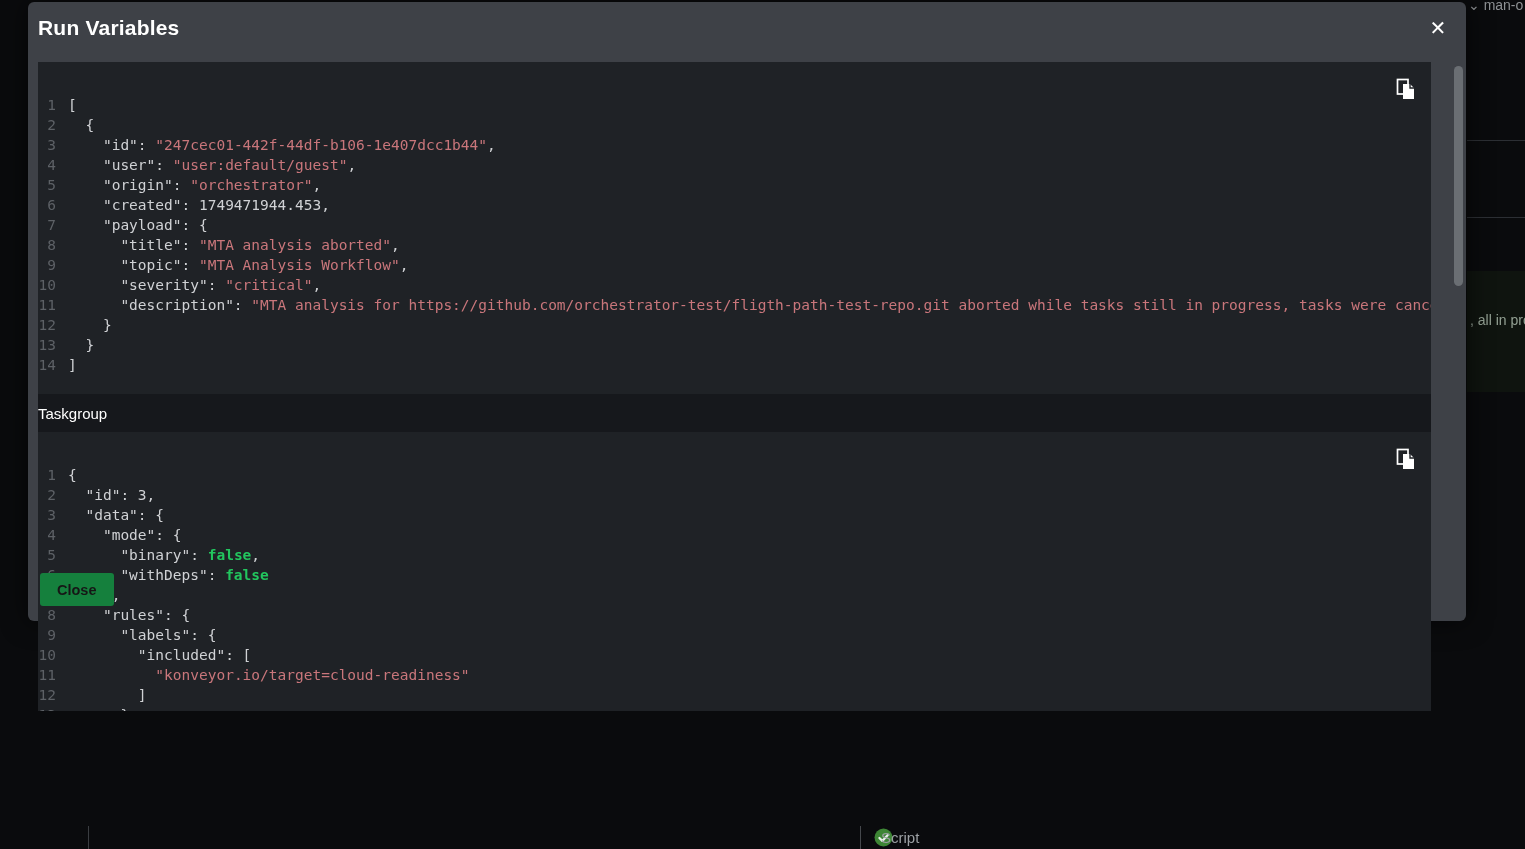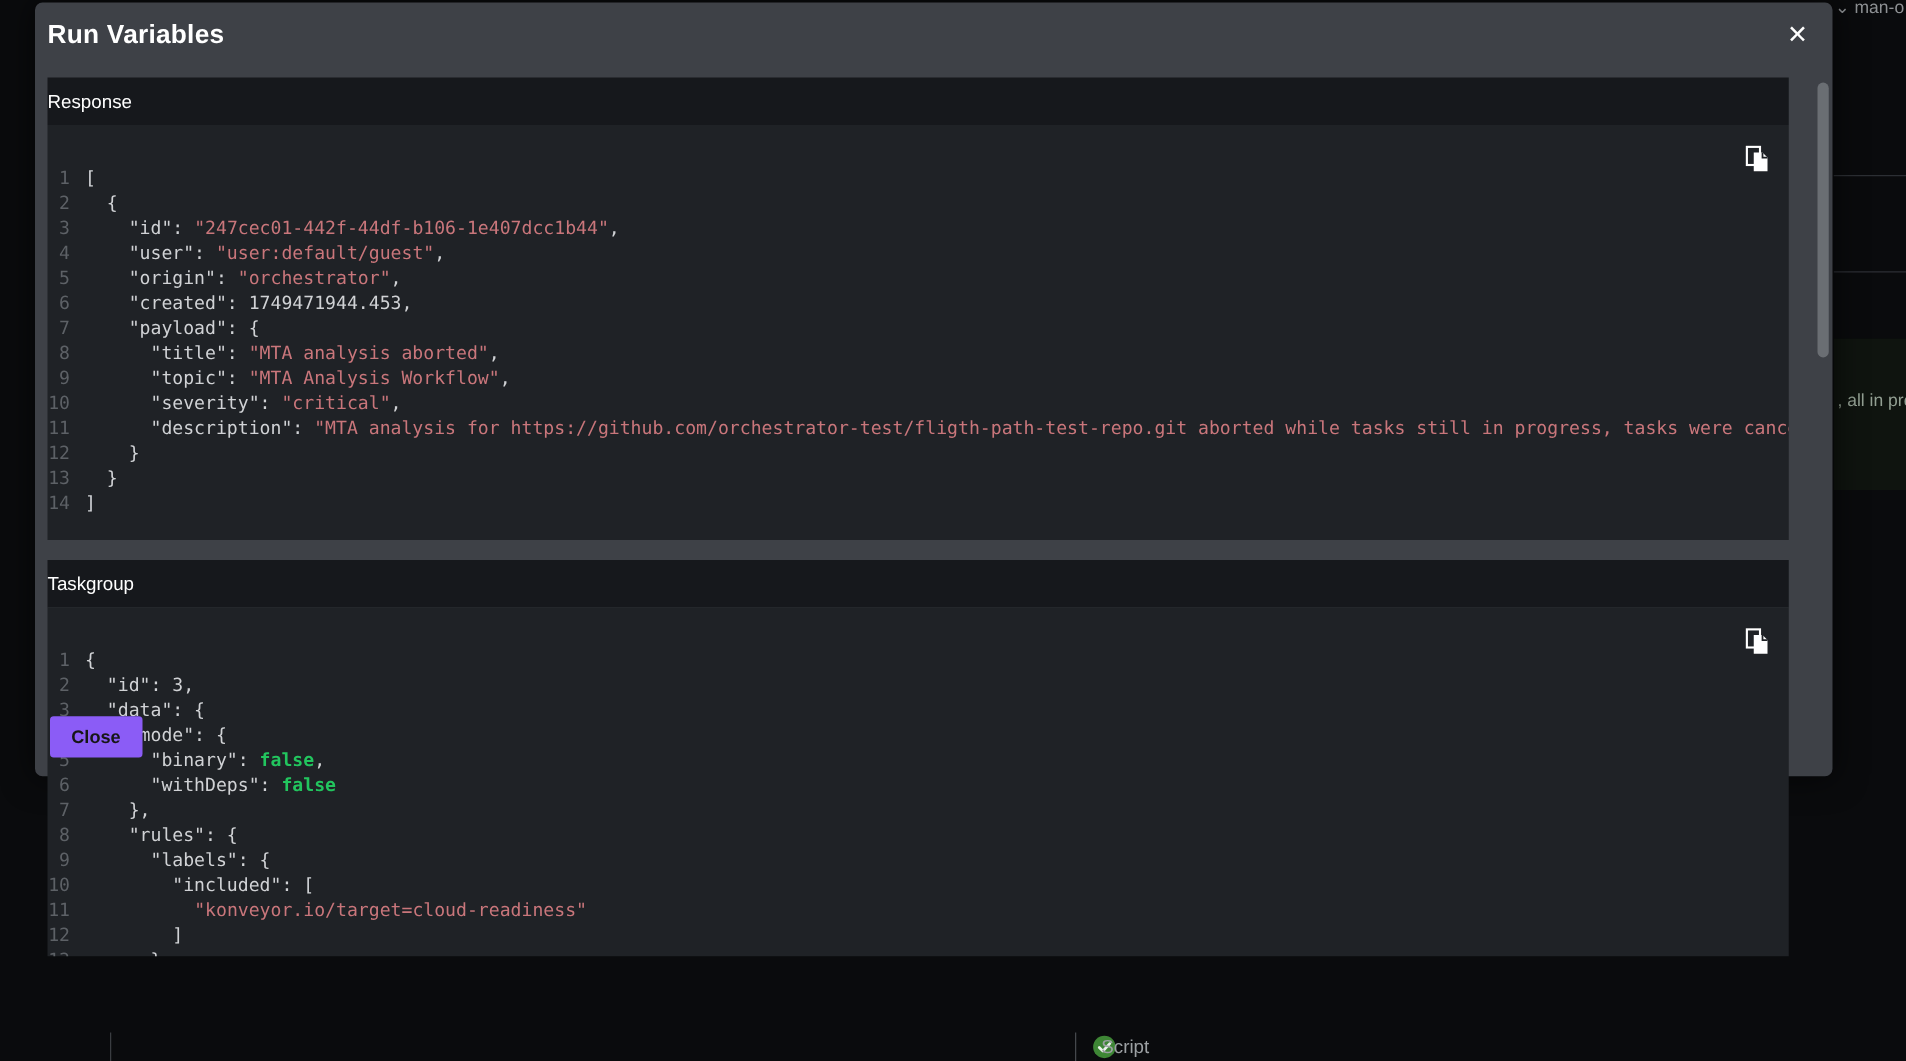--- a/index.html
+++ b/index.html
@@ -46,21 +46,21 @@
     position: absolute; left: 10px; top: 14px;
     color: #fff; font-size: 21px; font-weight: 700; letter-spacing: .2px;
   }
   .x-btn {
     position: absolute; top: 10px; right: 12px; width: 32px; height: 32px;
     background: none; border: none; color: #fff; font-size: 20px; line-height: 32px;
     text-align: center; cursor: pointer; padding: 0;
   }
 
   .sections { position: absolute; left: 10px; top: 60px; width: 1393px; }
-  .section + .section { margin-top: 16px; }
+  .section + .section { margin-top: 0; }
   .sec-header {
     height: 38px; background: #16181c; color: #fff; font-size: 15px;
     display: flex; align-items: center;
   }
   .code-block { position: relative; background: #1f2226; overflow: hidden; }
   .code-block.h-response { height: 332px; }
   .code-block.h-taskgroup { height: 279px; }
 
   .copy-btn {
     position: absolute; top: 13px; right: 11px; width: 28px; height: 28px;
@@ -74,21 +74,21 @@
     font-size: 14.5px; line-height: 20px; white-space: pre;
   }
   .ln { width: 18px; text-align: right; color: #5d6166; flex: none; }
   .code-text { margin-left: 12px; }
   .seg-p { color: #d0d2d5; }
   .seg-s { color: #c9767b; }
   .seg-b { color: #22c55e; font-weight: 700; }
 
   .close-btn {
     position: absolute; left: 12px; bottom: 15px; height: 33px; padding: 0 17px;
-    background: #8b5cf6; color: #161616; border: none; border-radius: 3px;
+    background: #15803d; color: #161616; border: none; border-radius: 3px;
     font-size: 14.5px; font-weight: 600; font-family: "Liberation Sans", sans-serif;
     cursor: pointer;
   }
 
   .scroll-thumb {
     position: absolute; right: 3px; top: 64px; width: 9px; height: 220px;
     background: #6a6e73; border-radius: 5px;
   }
 </style>
 </head>
@@ -107,23 +107,20 @@
   <path d="M5.4 10 l2.9 2.9 L13.8 6.9" fill="none" stroke="#e9f2e9" stroke-width="2.2" stroke-linecap="round" stroke-linejoin="round"></path>
 </svg>
 <div class="bg-script">Script</div>
 
 <div class="modal">
   <div class="modal-title">Run Variables</div>
   <button class="x-btn">✕</button>
 
   <div class="sections">
   <div class="section">
-    <div class="sec-header">
-      <span>Response</span>
-    </div>
     <div class="code-block h-response">
       <button class="copy-btn" title="">
         <svg width="28" height="28" viewBox="0 0 28 28">
           <rect x="5.5" y="4.5" width="10.5" height="14.5" fill="none" stroke="#ffffff" stroke-width="1.7"></rect>
           <path d="M11 9 h7 l4 4 v11 h-11 z" fill="#ffffff"></path>
           <path d="M18 9 v4 h4" fill="none" stroke="#1f2226" stroke-width="1.4"></path>
         </svg>
       </button>
       <div class="code-lines">
             <div class="code-line"><span class="ln">1</span><span class="code-text"><span class="seg-p">[</span></span></div>

